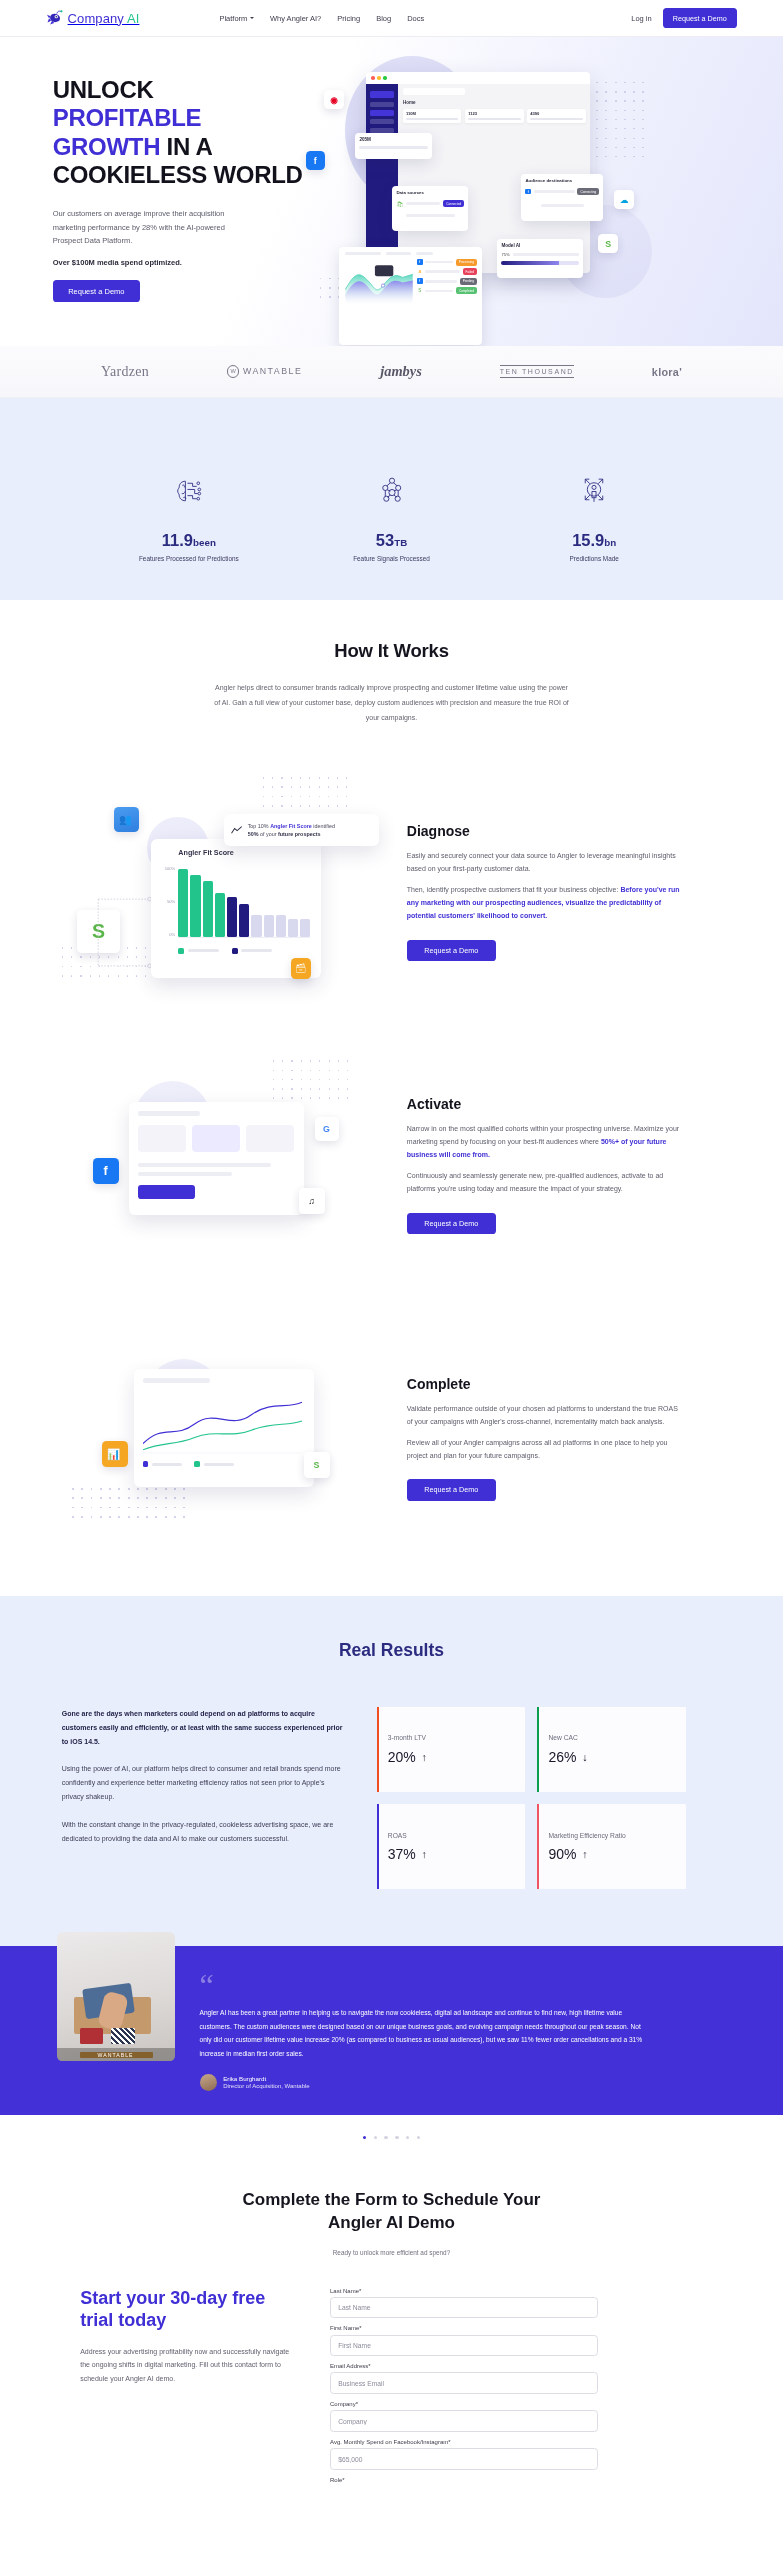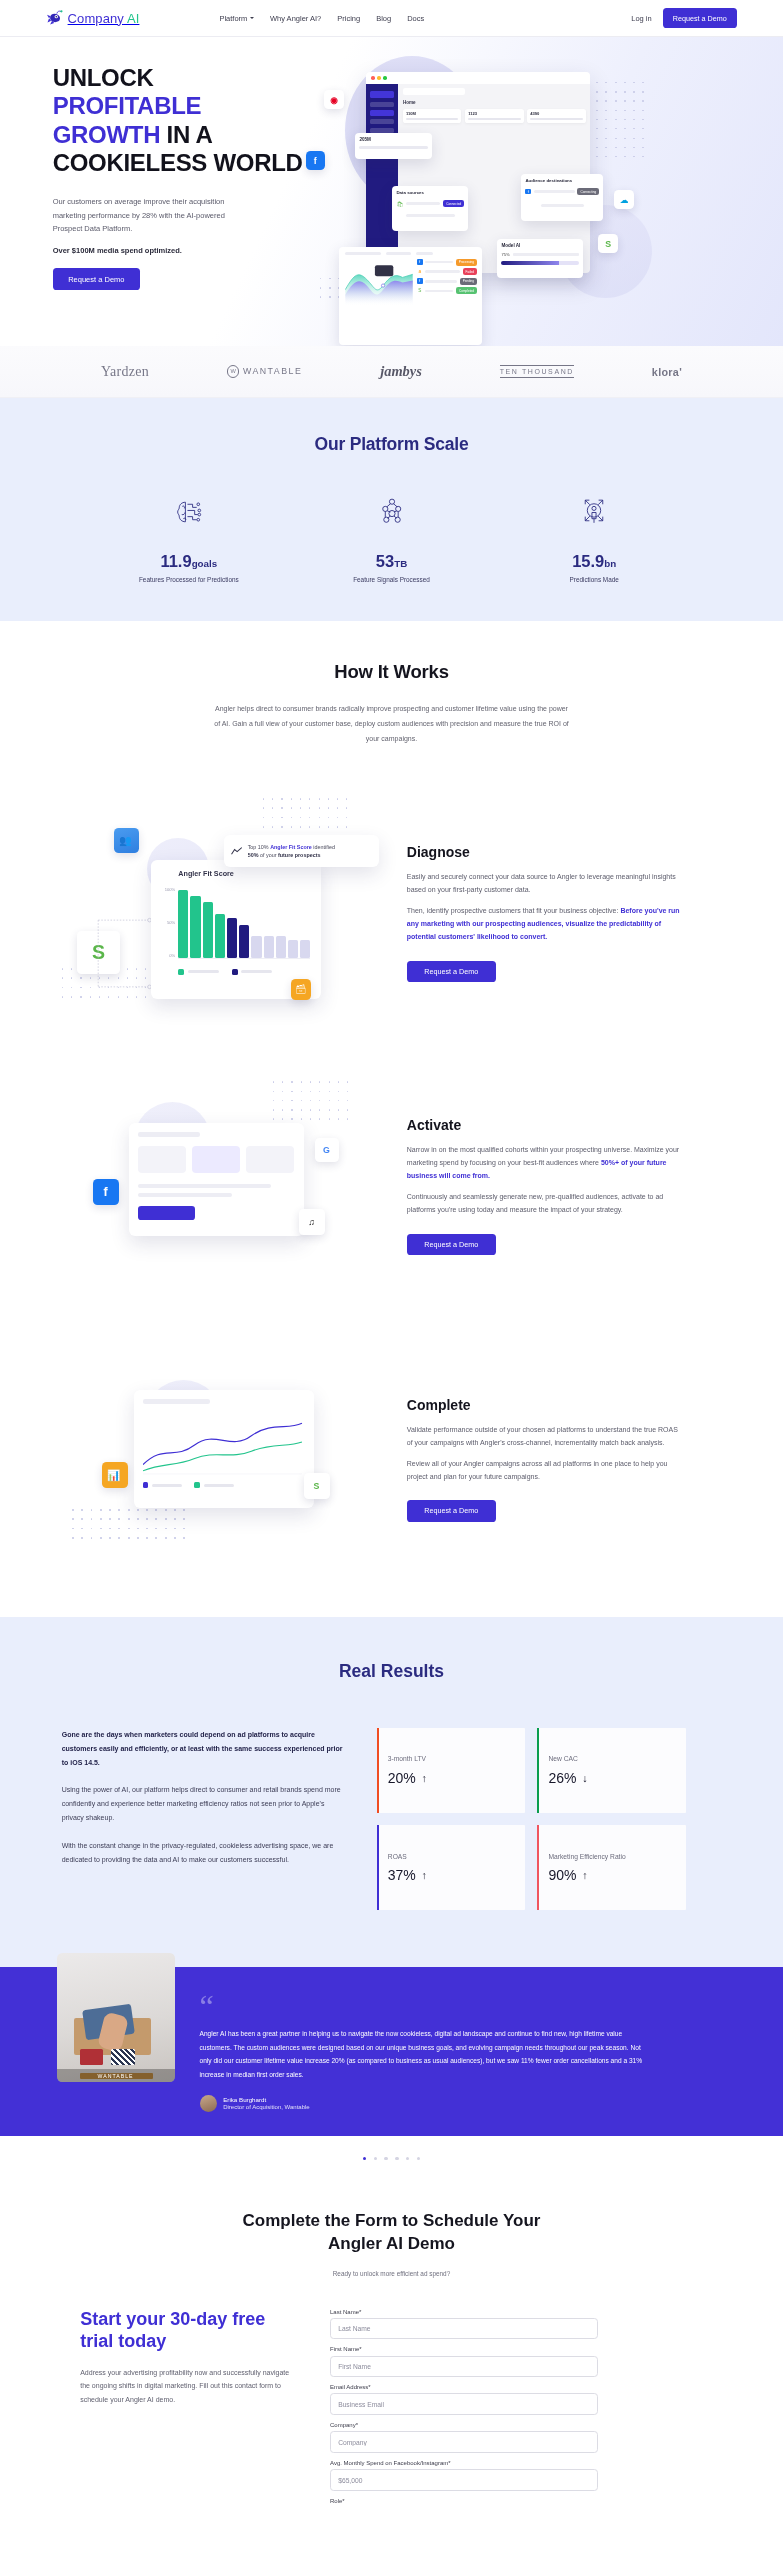--- a/index.html
+++ b/index.html
@@ -42,21 +42,21 @@
   
   .hero {
     position: relative; height: 309px;
     background: linear-gradient(115deg, #ffffff 0%, #ffffff 38%, #eef0fd 70%, #e3e6fb 100%);
     overflow: hidden;
   }
   .hero-inner { width: 690px; margin: 0 auto; display: flex; padding-top: 27px; }
   .hero-left { width: 258px; padding-left: 6.2px; }
   .hero-h1 {
     font-size: 24px; line-height: 1.18; font-weight: 800; letter-spacing: -0.3px;
-    color: #12121c; text-transform: uppercase;
+    color: #12121c; text-transform: uppercase; margin-top: 12px;
   }
   .hero-h1 .pp { color: #3f2fd4; }
   .hero-sub { margin-top: 18px; font-size: 7.5px; line-height: 1.78; color: #5b5b6b; max-width: 173px; }
   .hero-bold { margin-top: 10.3px; font-size: 7.5px; color: #2c2c3c; font-weight: 600; }
   .hero-cta { margin-top: 13.4px; padding: 6.7px 15.5px; font-size: 7.5px; }
 
   .hero-right { flex: 1; position: relative; }
   .dashboard-art { position: absolute; left: -5.2px; top: -8.2px; width: 361px; height: 242px; }
   .blob {
     position: absolute; border-radius: 50%;
@@ -531,35 +531,34 @@
           <span class="wcircle">W</span>
           <span>WANTABLE</span>
         </span>
       <span class="brand jambys">jambys</span>
       <span class="brand tenthousand">TEN THOUSAND</span>
       <span class="brand klora">klora'</span>
     </div>
   </div>
 
   <section class="scale">
-    <h2>Our Platform Scale</h2>
     <div class="container scale-grid">
       <div class="scale-item">
         <div class="scale-icon">
           <svg width="34" height="34" viewBox="0 0 66 66" fill="none" stroke="#2b2b80" stroke-width="1.7">
             <path d="M26 14c-7 0-12 5-12 11 0 3-3 4-3 8s3 5 3 8c0 6 5 11 12 11V14z"></path>
             <path d="M20 22c3-2 5 1 4 4M19 38c3 1 6-1 6-4M22 46c2-2 5-1 5 2"></path>
             <path d="M30 18h10M40 18v6M40 24h8M30 30h14M44 30v8M44 38h6M30 42h10M40 42v6M40 48h8"></path>
             <circle cx="51" cy="18" r="2.6"></circle>
               <circle cx="53" cy="30" r="2.6"></circle>
               <circle cx="53" cy="38" r="2.6"></circle>
               <circle cx="51" cy="48" r="2.6"></circle>
           </svg>
         </div>
-        <div class="scale-num"><span style="font-size:16.5px">11.9</span><span>goals</span></div>
+        <div class="scale-num"><span style="font-size:16.5px">11.9</span><span>been</span></div>
         <div class="scale-lbl">Features Processed for Predictions</div>
       </div>
       <div class="scale-item">
         <div class="scale-icon">
           <svg width="34" height="34" viewBox="0 0 66 66" fill="none" stroke="#2b2b80" stroke-width="1.7">
             <circle cx="33" cy="13" r="5"></circle>
               <circle cx="20" cy="27" r="5"></circle>
               <circle cx="45" cy="27" r="5"></circle>
             <circle cx="33" cy="36" r="6"></circle>
               <circle cx="22" cy="48" r="5"></circle>

